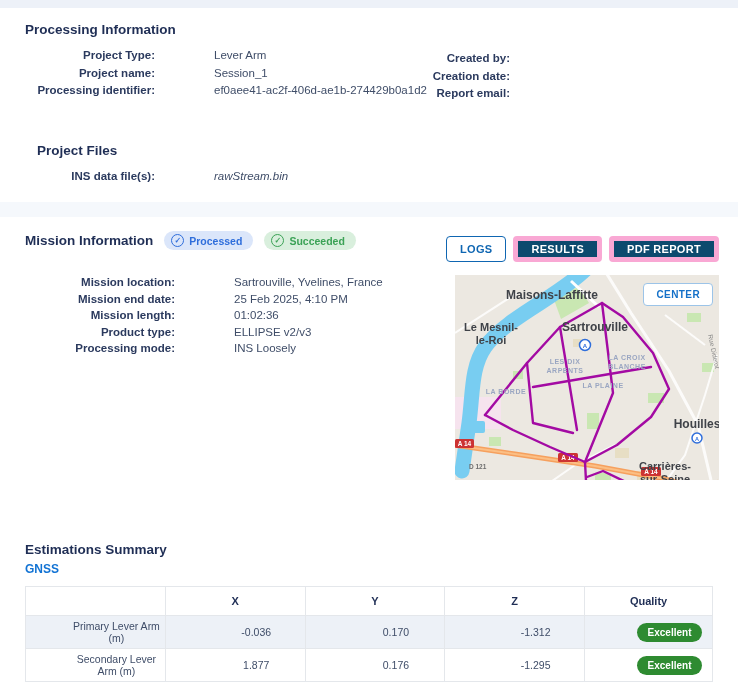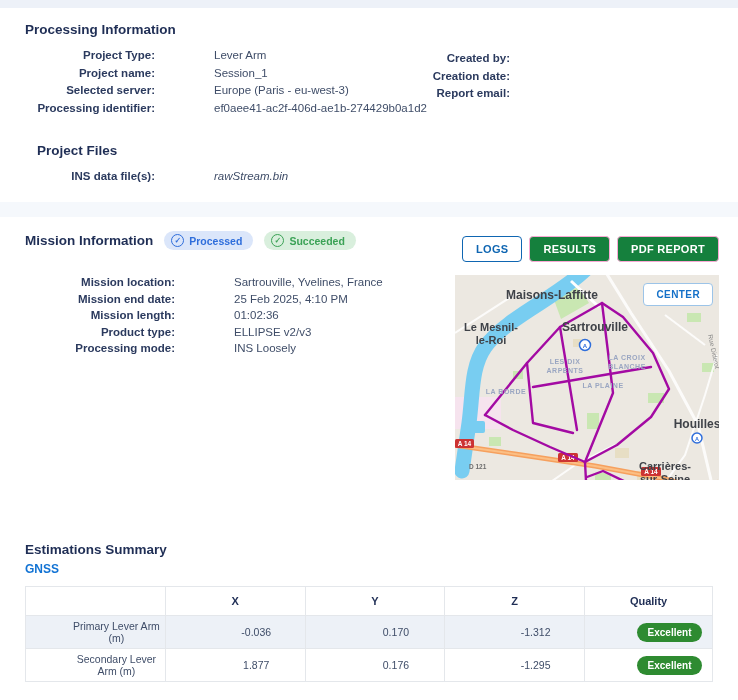--- a/index.html
+++ b/index.html
@@ -23,21 +23,21 @@
          padding:3px 11px 3px 7px;font-size:10.5px;font-weight:bold;}
   .badge-processed{background:#dbe6fa;color:#2f6edb;}
   .badge-succeeded{background:#d9efdd;color:#3ba256;}
   .badge .circ{width:11px;height:11px;border-radius:50%;border:1.5px solid currentColor;
          display:inline-flex;align-items:center;justify-content:center;font-size:8px;line-height:1;}
   #mission-buttons{position:absolute;top:236px;right:19px;display:flex;gap:7px;}
   .btn{height:26px;padding:0 13px;border-radius:4px;font-weight:bold;font-size:11px;
        letter-spacing:.3px;font-family:"Liberation Sans",sans-serif;cursor:pointer;
        display:inline-flex;align-items:center;}
   .btn-outline{background:#fff;border:1px solid #0f66b2;color:#0f66b2;}
-  .btn-solid{background:#15803d;border:1px solid #f9a8d4;color:#fff;}
+  .btn-solid{background:#0c4a6e;border:5px solid #f9a8d4;color:#fff;}
   #mission-fields{position:absolute;top:276px;left:25px;}
   #mission-fields .flabel{width:150px;}
   #mission-fields .frow{margin-bottom:4.6px;}
   #map{position:absolute;top:275px;left:455px;width:264px;height:205px;overflow:hidden;background:#ece8e1;}
   #center-btn{position:absolute;top:8px;right:6px;background:#fff;border:1px solid #9cc4e8;
        border-radius:4px;color:#1470c8;font-weight:bold;font-size:10px;letter-spacing:.4px;
        padding:5px 12px;cursor:pointer;font-family:"Liberation Sans",sans-serif;}
   #gnss-title{position:absolute;top:562px;left:25px;font-size:12px;font-weight:bold;color:#1273d4;}
   #est-table{position:absolute;top:586px;left:25px;border-collapse:collapse;width:688px;
        font-size:10.5px;color:#3f4d68;}
@@ -56,24 +56,20 @@
 <div class="section-title" style="top:22px;">Processing Information</div>
 
 <div id="proc-left">
   <div class="frow">
     <span class="flabel">Project Type:</span>
     <span class="fvalue">Lever Arm</span>
   </div>
   <div class="frow">
     <span class="flabel">Project name:</span>
     <span class="fvalue">Session_1</span>
-  </div>
-  <div class="frow">
-    <span class="flabel">Selected server:</span>
-    <span class="fvalue">Europe (Paris - eu-west-3)</span>
   </div>
   <div class="frow">
     <span class="flabel">Processing identifier:</span>
     <span class="fvalue">ef0aee41-ac2f-406d-ae1b-274429b0a1d2</span>
   </div>
 </div>
 
 <div id="proc-right">
   <div class="frow">
     <span class="flabel">Created by:</span>

